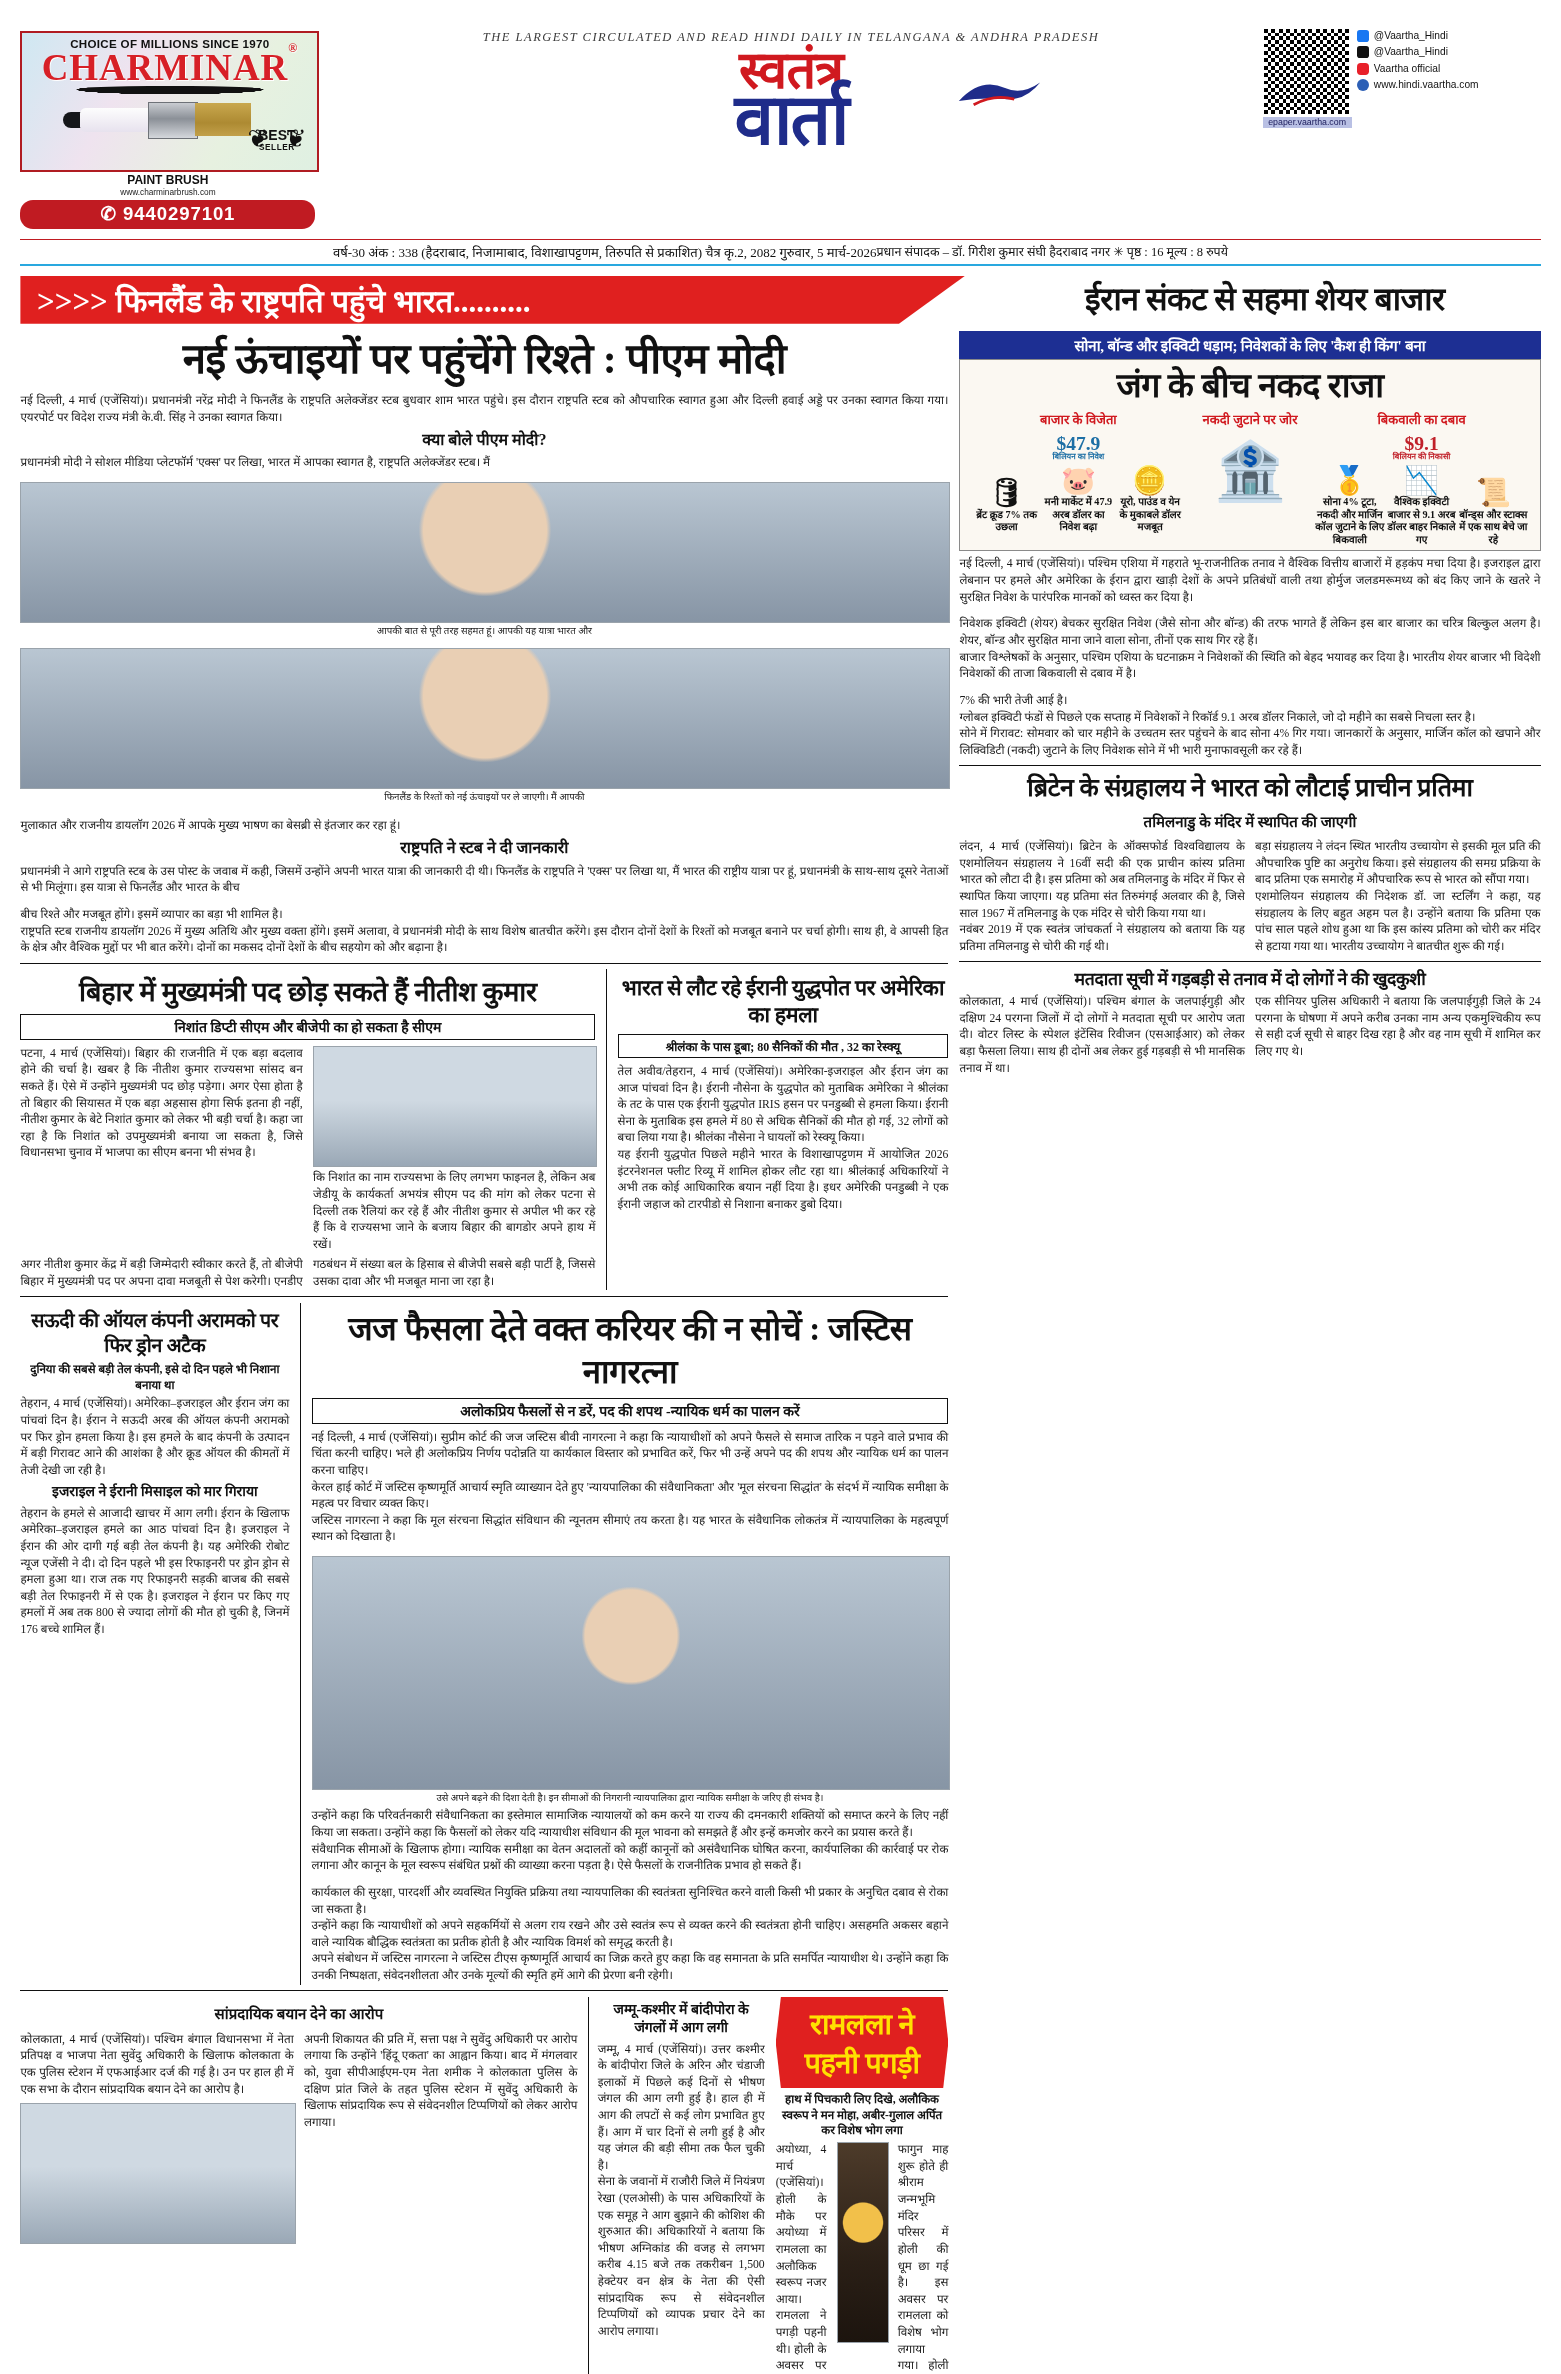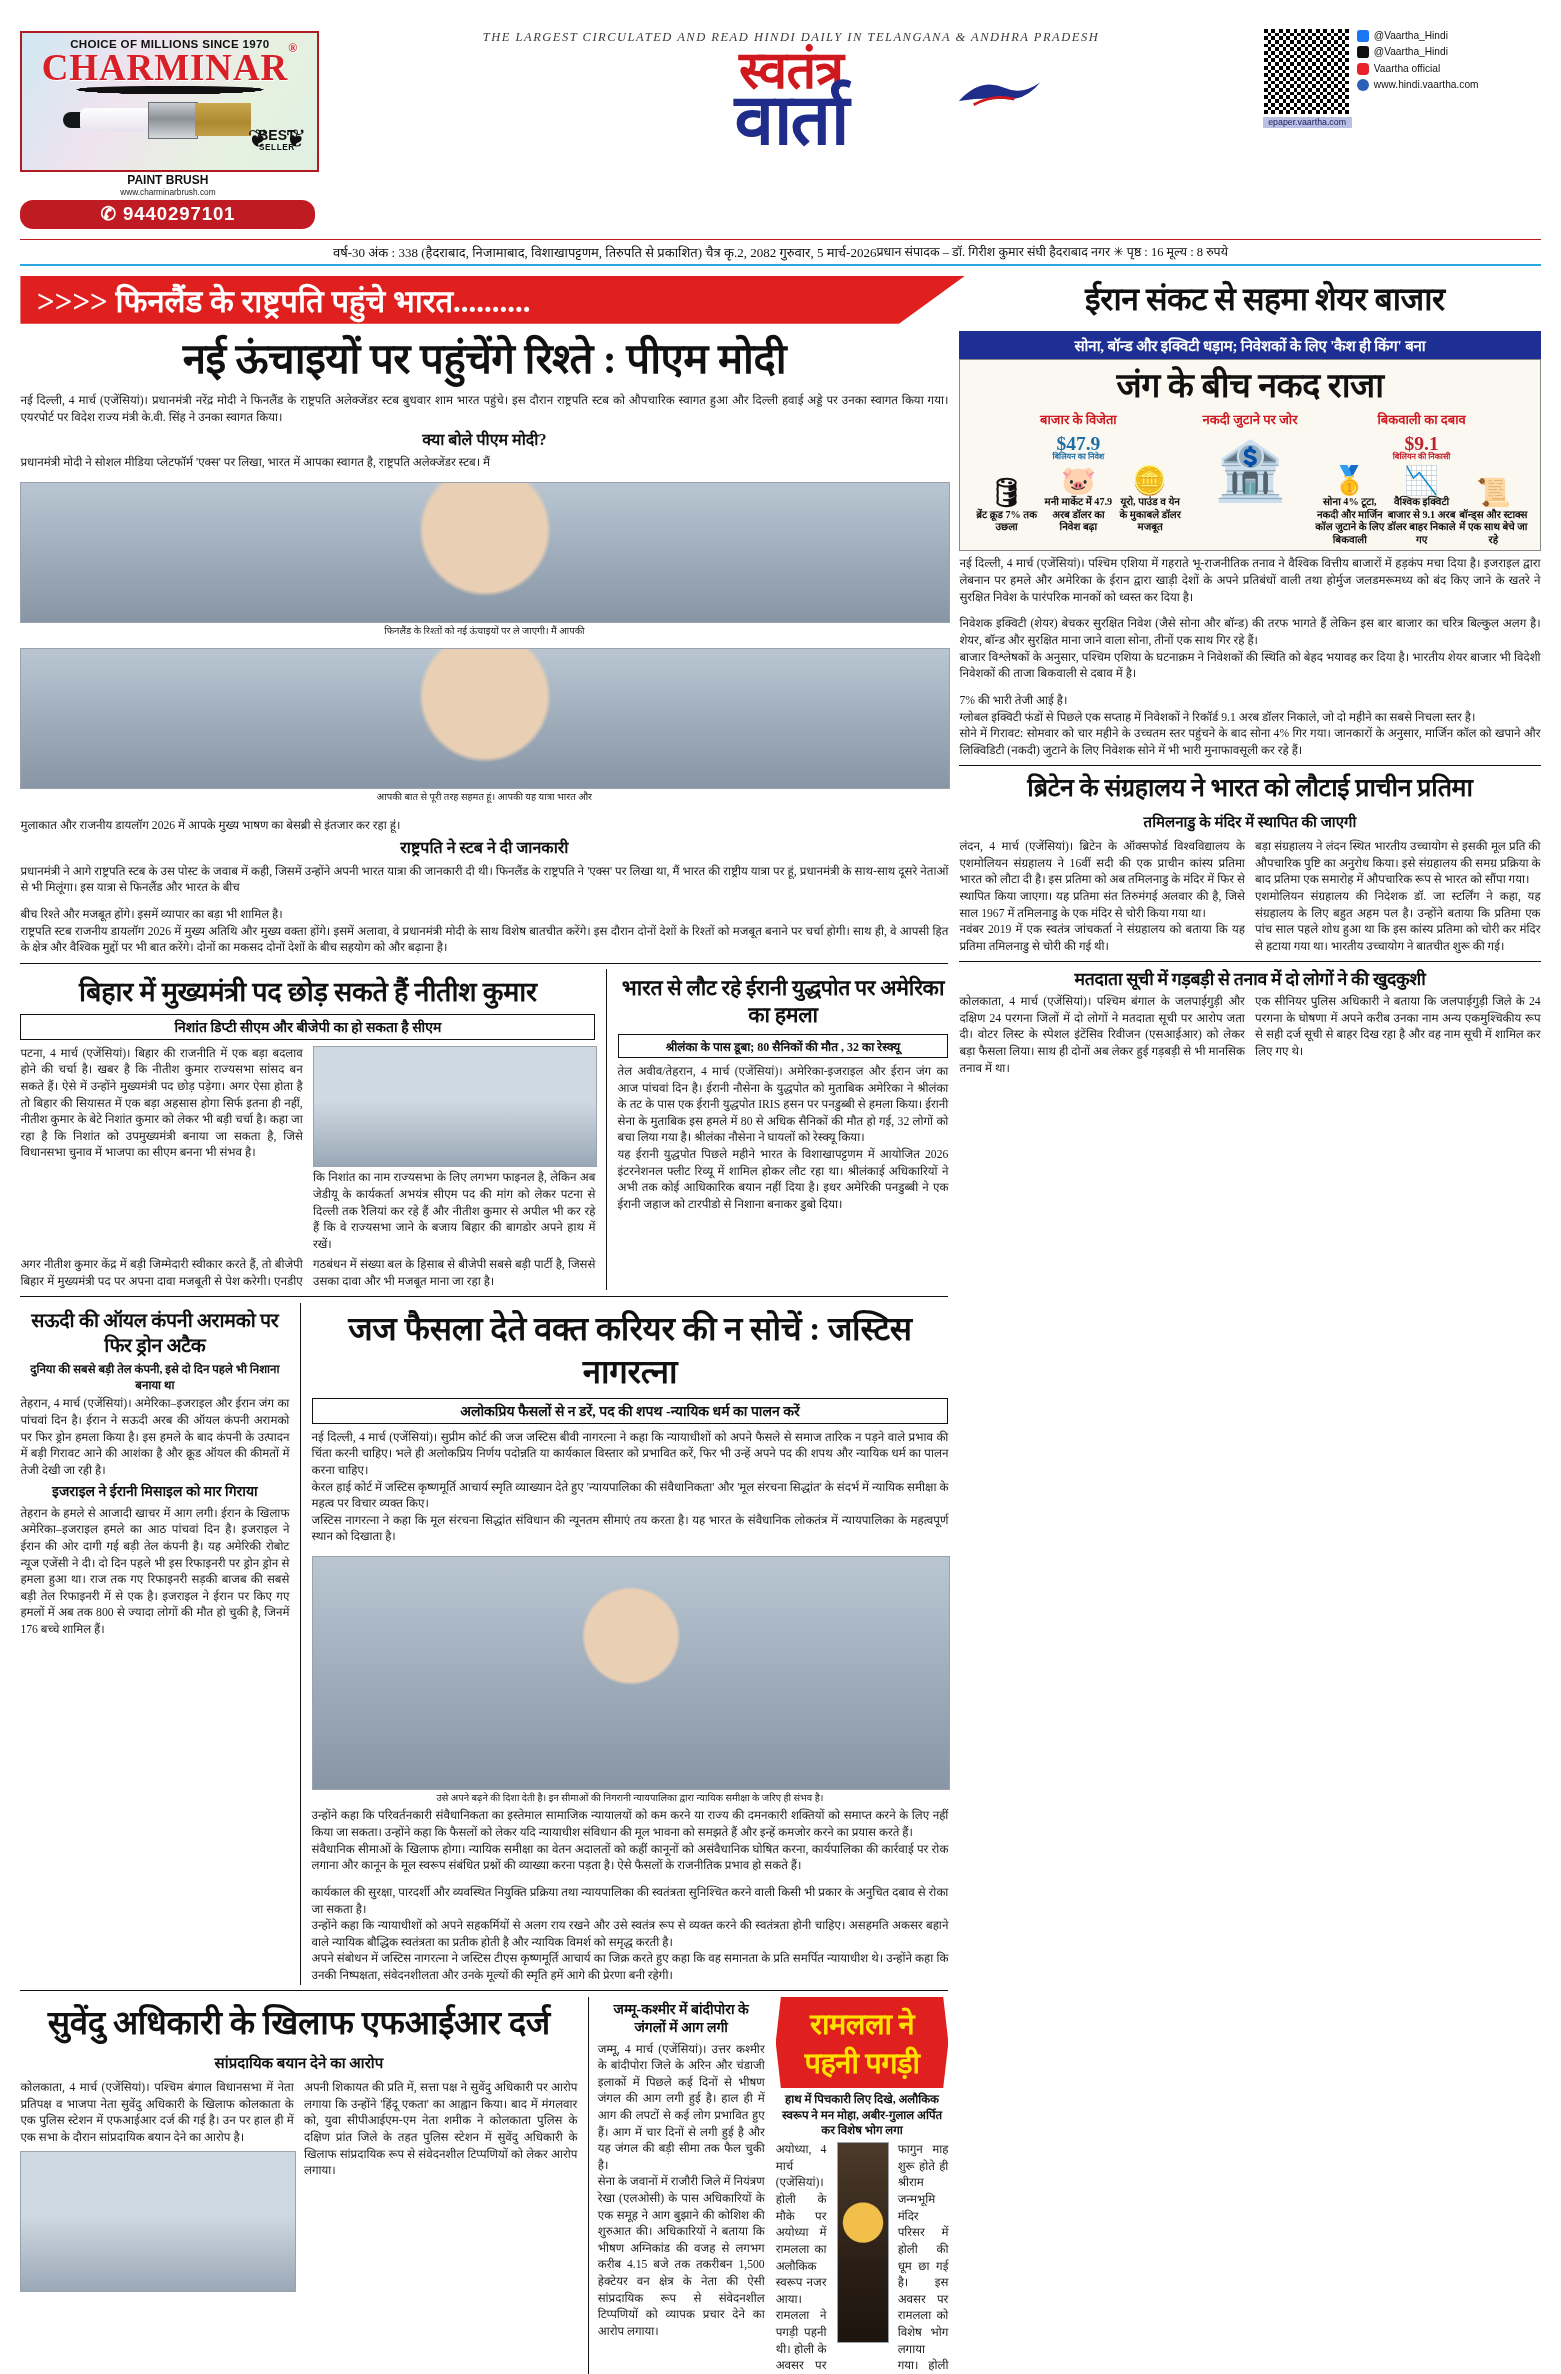--- a/index.html
+++ b/index.html
@@ -319,25 +319,25 @@
       <div>
         <div class="lead-head">नई ऊंचाइयों पर पहुंचेंगे रिश्ते : पीएम मोदी</div>
         <div class="cols3">
           <div class="col">
             <div class="txt">नई दिल्ली, 4 मार्च (एजेंसियां)। प्रधानमंत्री नरेंद्र मोदी ने फिनलैंड के राष्ट्रपति अलेक्जेंडर स्टब बुधवार शाम भारत पहुंचे। इस दौरान राष्ट्रपति स्टब को औपचारिक स्वागत हुआ और दिल्ली हवाई अड्डे पर उनका स्वागत किया गया। एयरपोर्ट पर विदेश राज्य मंत्री के.वी. सिंह ने उनका स्वागत किया।</div>
             <div class="subhead">क्या बोले पीएम मोदी?</div>
             <div class="txt">प्रधानमंत्री मोदी ने सोशल मीडिया प्लेटफॉर्म 'एक्स' पर लिखा, भारत में आपका स्वागत है, राष्ट्रपति अलेक्जेंडर स्टब। मैं</div>
           </div>
           <div class="col">
             <div class="photo photo-person" style="height:139px"></div>
+            <div class="cap">आपकी बात से पूरी तरह सहमत हूं। आपकी यह यात्रा भारत और</div>
+          </div>
+          <div class="col">
+            <div class="photo photo-person" style="height:139px"></div>
             <div class="cap">फिनलैंड के रिश्तों को नई ऊंचाइयों पर ले जाएगी। मैं आपकी</div>
-          </div>
-          <div class="col">
-            <div class="photo photo-person" style="height:139px"></div>
-            <div class="cap">आपकी बात से पूरी तरह सहमत हूं। आपकी यह यात्रा भारत और</div>
           </div>
         </div>
         <div class="cols3" style="margin-top:4.6px">
           <div class="col"></div>
           <div class="col">
             <div class="txt">मुलाकात और राजनीय डायलॉग 2026 में आपके मुख्य भाषण का बेसब्री से इंतजार कर रहा हूं।</div>
             <div class="subhead">राष्ट्रपति ने स्टब ने दी जानकारी</div>
             <div class="txt">प्रधानमंत्री ने आगे राष्ट्रपति स्टब के उस पोस्ट के जवाब में कही, जिसमें उन्होंने अपनी भारत यात्रा की जानकारी दी थी। फिनलैंड के राष्ट्रपति ने 'एक्स' पर लिखा था, मैं भारत की राष्ट्रीय यात्रा पर हूं, प्रधानमंत्री के साथ-साथ दूसरे नेताओं से भी मिलूंगा। इस यात्रा से फिनलैंड और भारत के बीच</div>
           </div>
           <div class="col">
@@ -406,21 +406,20 @@
               <div class="txt">अपने संबोधन में जस्टिस नागरत्ना ने जस्टिस टीएस कृष्णमूर्ति आचार्य का जिक्र करते हुए कहा कि वह समानता के प्रति समर्पित न्यायाधीश थे। उन्होंने कहा कि उनकी निष्पक्षता, संवेदनशीलता और उनके मूल्यों की स्मृति हमें आगे की प्रेरणा बनी रहेगी।</div>
             </div>
           </div>
         </div>
       </div>
 
       <div class="rule"></div>
 
       <div style="display:flex;gap:11px">
         <div style="flex:0 0 557px">
-          <div class="secthead secthead-lg">सुवेंदु अधिकारी के खिलाफ एफआईआर दर्ज</div>
           <div class="boxed-sub" style="border:none;font-size:15px">सांप्रदायिक बयान देने का आरोप</div>
           <div class="cols2">
             <div class="col">
               <div class="txt">कोलकाता, 4 मार्च (एजेंसियां)। पश्चिम बंगाल विधानसभा में नेता प्रतिपक्ष व भाजपा नेता सुवेंदु अधिकारी के खिलाफ कोलकाता के एक पुलिस स्टेशन में एफआईआर दर्ज की गई है। उन पर हाल ही में एक सभा के दौरान सांप्रदायिक बयान देने का आरोप है।</div>
               <div class="photo photo-leader" style="height:139px;margin-top:4.6px"></div>
             </div>
             <div class="col">
               <div class="txt">अपनी शिकायत की प्रति में, सत्ता पक्ष ने सुवेंदु अधिकारी पर आरोप लगाया कि उन्होंने 'हिंदू एकता' का आह्वान किया। बाद में मंगलवार को, युवा सीपीआईएम-एम नेता शमीक ने कोलकाता पुलिस के दक्षिण प्रांत जिले के तहत पुलिस स्टेशन में सुवेंदु अधिकारी के खिलाफ सांप्रदायिक रूप से संवेदनशील टिप्पणियों को लेकर आरोप लगाया।</div>
             </div>
           </div>

